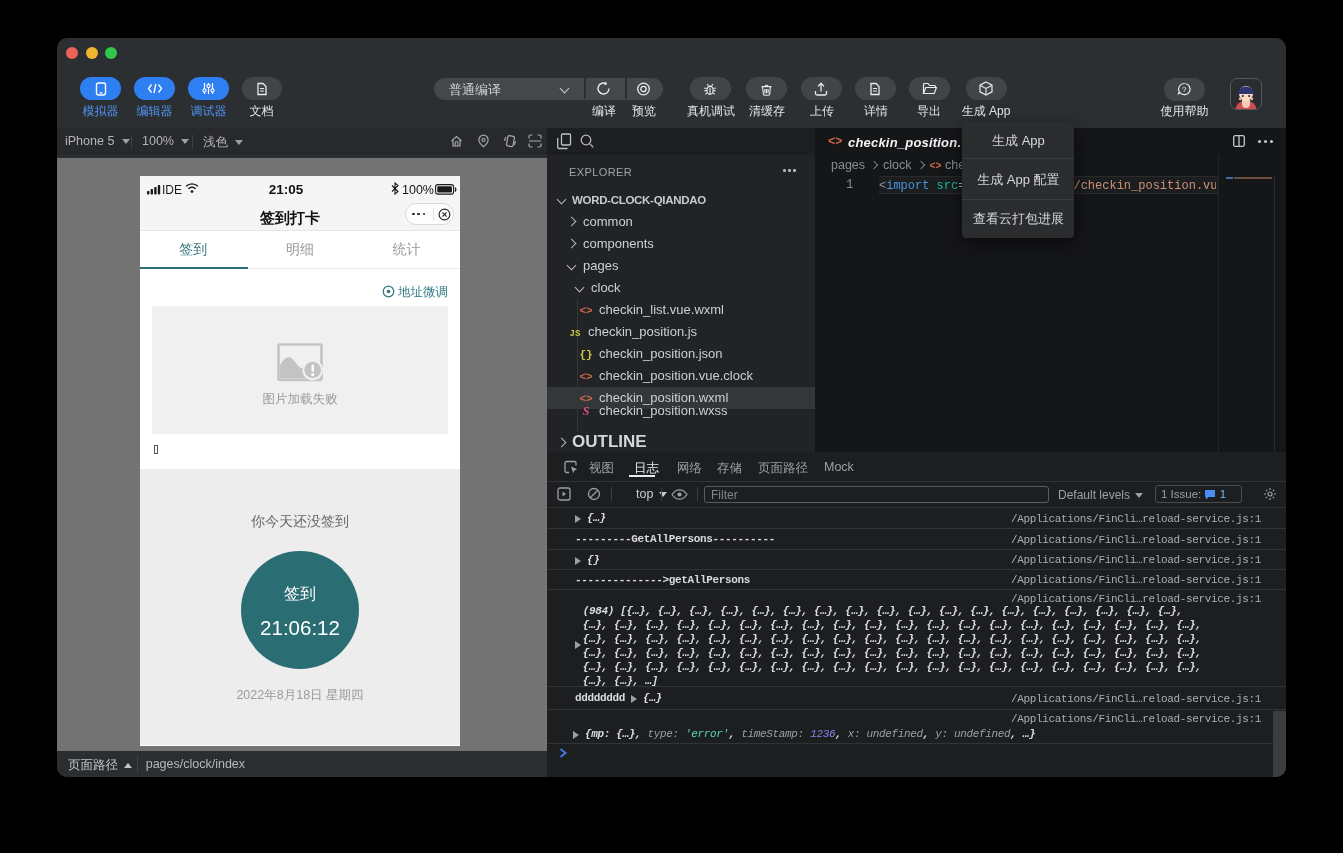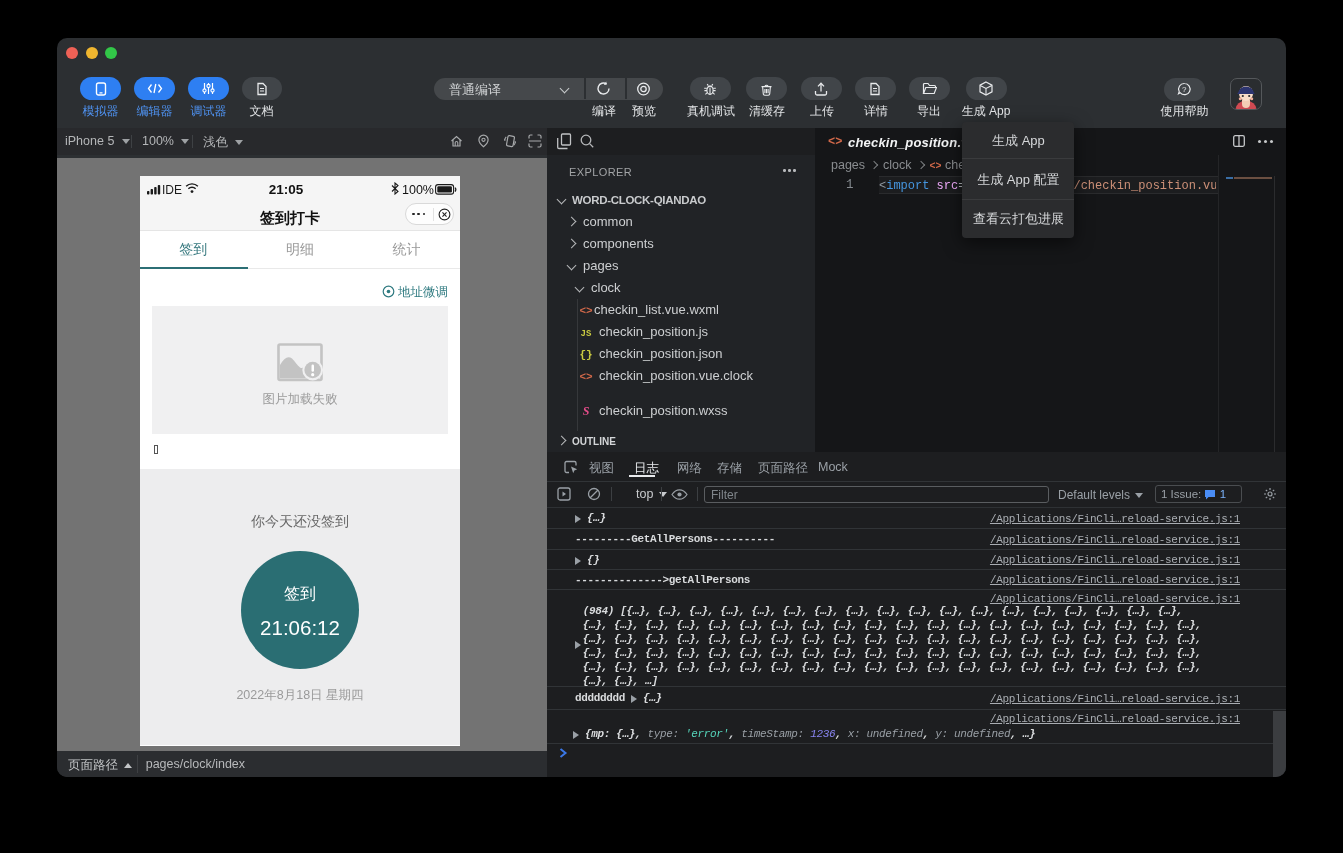--- a/index.html
+++ b/index.html
@@ -13,21 +13,21 @@
 .caret{display:inline-block;width:0;height:0;border-left:4px solid transparent;border-right:4px solid transparent;border-top:5px solid #9ea1a4;vertical-align:middle}
 .caretup{display:inline-block;width:0;height:0;border-left:4px solid transparent;border-right:4px solid transparent;border-bottom:5px solid #c3c5c7;vertical-align:middle}
 .trirow{font-size:13px;color:#cfd1d3;white-space:nowrap}
 .tree{position:absolute;left:0;width:100%;height:22px;line-height:22px;color:#cdcfd1;font-size:13px;white-space:nowrap}
 .fico{display:inline-block;width:16px;text-align:center;font-family:"Liberation Mono",monospace;font-weight:700;font-size:11px}
 .chev{display:inline-block;width:7px;height:7px;border-right:1.4px solid #b6b8ba;border-bottom:1.4px solid #b6b8ba;vertical-align:1px}
 .chev.r{transform:rotate(-45deg)}
 .chev.d{transform:rotate(45deg)}
 .crumbsep{display:inline-block;width:6px;height:6px;border-right:1.3px solid #7d7f82;border-top:1.3px solid #7d7f82;transform:rotate(45deg);margin:0 6px;vertical-align:1px}
 .logrow{position:absolute;left:0;width:100%;border-bottom:1px solid #313437;font-family:"Liberation Mono",monospace;font-size:11px;color:#d9dbdd;letter-spacing:-0.35px}
-.loglink{position:absolute;right:46px;color:#a9adb2;text-decoration:underline;font-family:"Liberation Mono",monospace;font-size:11px;letter-spacing:-0.35px}
+.loglink{position:absolute;right:25px;color:#a9adb2;font-family:"Liberation Mono",monospace;font-size:11px;letter-spacing:-0.35px}
 .exp{display:inline-block;width:0;height:0;border-top:4px solid transparent;border-bottom:4px solid transparent;border-left:6px solid #9aa0a6}
 .obj{font-style:italic;font-weight:700}
 .toolsep{position:absolute;width:1px;height:14px;background:#3c3f42;top:434px}
 svg{display:block}
 </style></head>
 <body>
 <div id="win">
 
 <div class="abs" style="left:9px;top:8.5px;display:flex;gap:7.7px">
 <div class="light" style="background:#ee6156"></div>
@@ -336,49 +336,50 @@
         <i style="width:2.5px;height:2.5px;border-radius:50%;background:#b6b8ba"></i>
         <i style="width:2.5px;height:2.5px;border-radius:50%;background:#b6b8ba"></i>
         <i style="width:2.5px;height:2.5px;border-radius:50%;background:#b6b8ba"></i>
       </div>
  <div class="tree" style="top:34px;font-weight:700;font-size:11.5px;letter-spacing:-0.3px;color:#c9cbcd"><span class="chev d" style="margin:0 7px 0 11px"></span>WORD-CLOCK-QIANDAO</div>
  <div class="tree" style="top:56px"><span class="chev r" style="margin:0 8px 0 21px"></span>common</div>
  <div class="tree" style="top:78px"><span class="chev r" style="margin:0 8px 0 21px"></span>components</div>
  <div class="tree" style="top:100px"><span class="chev d" style="margin:0 8px 0 21px"></span>pages</div>
  <div class="tree" style="top:122px"><span class="chev d" style="margin:0 8px 0 29px"></span>clock</div>
  <div class="abs" style="left:30px;top:144px;width:1px;height:132px;background:#36383b"></div>
- <div class="tree" style="top:144px"><span class="fico" style="margin-left:31px;color:#d2694a">&lt;&gt;</span><span style="">checkin_list.vue.wxml</span></div>
- <div class="tree" style="top:166px"><span class="fico" style="margin-left:31px;color:#cbcb41;font-size:9px">JS</span><span style="margin-left:5px">checkin_position.js</span></div>
+ <div class="tree" style="top:144px"><span class="fico" style="margin-left:31px;color:#d2694a">&lt;&gt;</span><span style="margin-left:5px">checkin_list.vue.wxml</span></div>
+ <div class="tree" style="top:166px"><span class="fico" style="margin-left:20px;color:#cbcb41;font-size:9px">JS</span><span style="margin-left:5px">checkin_position.js</span></div>
  <div class="tree" style="top:188px"><span class="fico" style="margin-left:31px;color:#cbcb41">{}</span><span style="margin-left:5px">checkin_position.json</span></div>
  <div class="tree" style="top:210px"><span class="fico" style="margin-left:31px;color:#d2694a">&lt;&gt;</span><span style="margin-left:5px">checkin_position.vue.clock</span></div>
+ <div class="tree" style="top:232px;background:#34373a"><span class="fico" style="margin-left:31px;color:#d2694a">&lt;&gt;</span><span style="margin-left:5px">checkin_position.wxml</span></div>
  <div class="tree" style="top:245px"><span class="fico" style="margin-left:31px;color:#e44d8a;font-size:12px;font-weight:700;font-family:'Liberation Serif',serif;font-style:italic">S</span><span style="margin-left:5px">checkin_position.wxss</span></div>
- <div class="tree" style="top:276px;font-weight:700;font-size:10px;color:#d4d6d8"><span class="chev r" style="margin:0 7px 0 11px"></span>OUTLINE</div>
+ <div class="tree" style="top:276px;font-weight:700;font-size:17px;color:#d4d6d8"><span class="chev r" style="margin:0 7px 0 11px"></span>OUTLINE</div>
 </div>
 <div id="editor" class="abs" style="left:758px;top:117px;width:471px;height:297px;background:#151618;font-family:'Liberation Mono',monospace">
  <div class="abs" style="left:16px;top:3px;font-size:12.5px;color:#8a8d90;font-family:'Liberation Sans',sans-serif">pages<span class="crumbsep"></span>clock<span class="crumbsep"></span><span style="font-family:'Liberation Mono',monospace;font-weight:700;font-size:10px;color:#d2694a">&lt;&gt;</span> checkin_position.wxml</div>
  <div class="abs" style="left:64px;top:21px;width:339px;height:18px;background:#1c1d1f;border-top:1px solid #2a2b2d;border-bottom:1px solid #2a2b2d"></div>
  <div class="abs" style="left:31px;top:23px;font-size:12.5px;color:#858a8f">1</div>
- <div class="abs" style="left:64px;top:23.5px;font-size:12px;white-space:nowrap;width:337px;overflow:hidden"><span style="color:#9099a1">&lt;</span><span style="color:#4596e0">import</span><span style="color:#f0abfc"> src</span><span style="color:#b8bcc0">=</span><span style="color:#ce9178">"../pages/clock/checkin_position.vue.wxml"</span></div>
+ <div class="abs" style="left:64px;top:23.5px;font-size:12px;white-space:nowrap;width:337px;overflow:hidden"><span style="color:#9099a1">&lt;</span><span style="color:#4596e0">import</span><span style="color:#14b8a6"> src</span><span style="color:#b8bcc0">=</span><span style="color:#ce9178">"../pages/clock/checkin_position.vue.wxml"</span></div>
  <div class="abs" style="left:402.8px;top:0;width:1px;height:297px;background:#242527"></div>
  <div class="abs" style="left:411px;top:21.5px;width:7px;height:2px;background:#3a6ea5"></div>
  <div class="abs" style="left:419px;top:21.5px;width:38px;height:2px;background:#6b4f41"></div>
  <div class="abs" style="left:458.5px;top:21px;width:1px;height:276px;background:#2b2c2e"></div>
 </div>
 <div id="console" class="abs" style="left:490px;top:414px;width:739px;height:325px;background:#1d1e20">
  <svg class="abs" style="left:17px;top:8px" width="14" height="14" viewBox="0 0 14 14">
         <path d="M5 12.5 H2.5 A1.5 1.5 0 0 1 1 11 V3 A1.5 1.5 0 0 1 2.5 1.5 H10.5 A1.5 1.5 0 0 1 12 3 V5.5" fill="none" stroke="#9aa0a6" stroke-width="1.3"></path>
         <path d="M7 6.5 L13.2 9.2 L10.4 10.4 L9.2 13.2 Z" fill="#9aa0a6"></path>
       </svg>
  <div class="abs" style="left:42px;top:8px;font-size:12.5px;color:#9aa0a6">视图</div>
  <div class="abs" style="left:87px;top:8px;font-size:12.5px;color:#e8eaed">日志</div>
  <div class="abs" style="left:82px;top:23.3px;width:26px;height:2px;background:#e8eaed"></div>
  <div class="abs" style="left:130px;top:8px;font-size:12.5px;color:#9aa0a6">网络</div>
  <div class="abs" style="left:170px;top:8px;font-size:12.5px;color:#9aa0a6">存储</div>
  <div class="abs" style="left:211px;top:8px;font-size:12.5px;color:#9aa0a6">页面路径</div>
- <div class="abs" style="left:271px;top:8px;font-size:12.5px;color:#9aa0a6">Mock</div>
+ <div class="abs" style="left:277px;top:8px;font-size:12.5px;color:#9aa0a6">Mock</div>
  <div class="abs" style="left:0;top:29px;width:100%;height:1px;background:#313437"></div>
  <svg class="abs" style="left:10px;top:35px" width="14" height="14" viewBox="0 0 14 14">
         <rect x="1" y="1" width="12" height="12" rx="2" fill="none" stroke="#9aa0a6" stroke-width="1.3"></rect>
         <path d="M5.5 4.5 L9 7 L5.5 9.5 Z" fill="#9aa0a6"></path>
       </svg>
  <svg class="abs" style="left:40px;top:35px" width="14" height="14" viewBox="0 0 14 14">
         <circle cx="7" cy="7" r="5.5" fill="none" stroke="#9aa0a6" stroke-width="1.3"></circle>
         <line x1="3" y1="11" x2="11" y2="3" stroke="#9aa0a6" stroke-width="1.3"></line>
       </svg>
  <div class="toolsep" style="left:63.6px;top:35px"></div>

